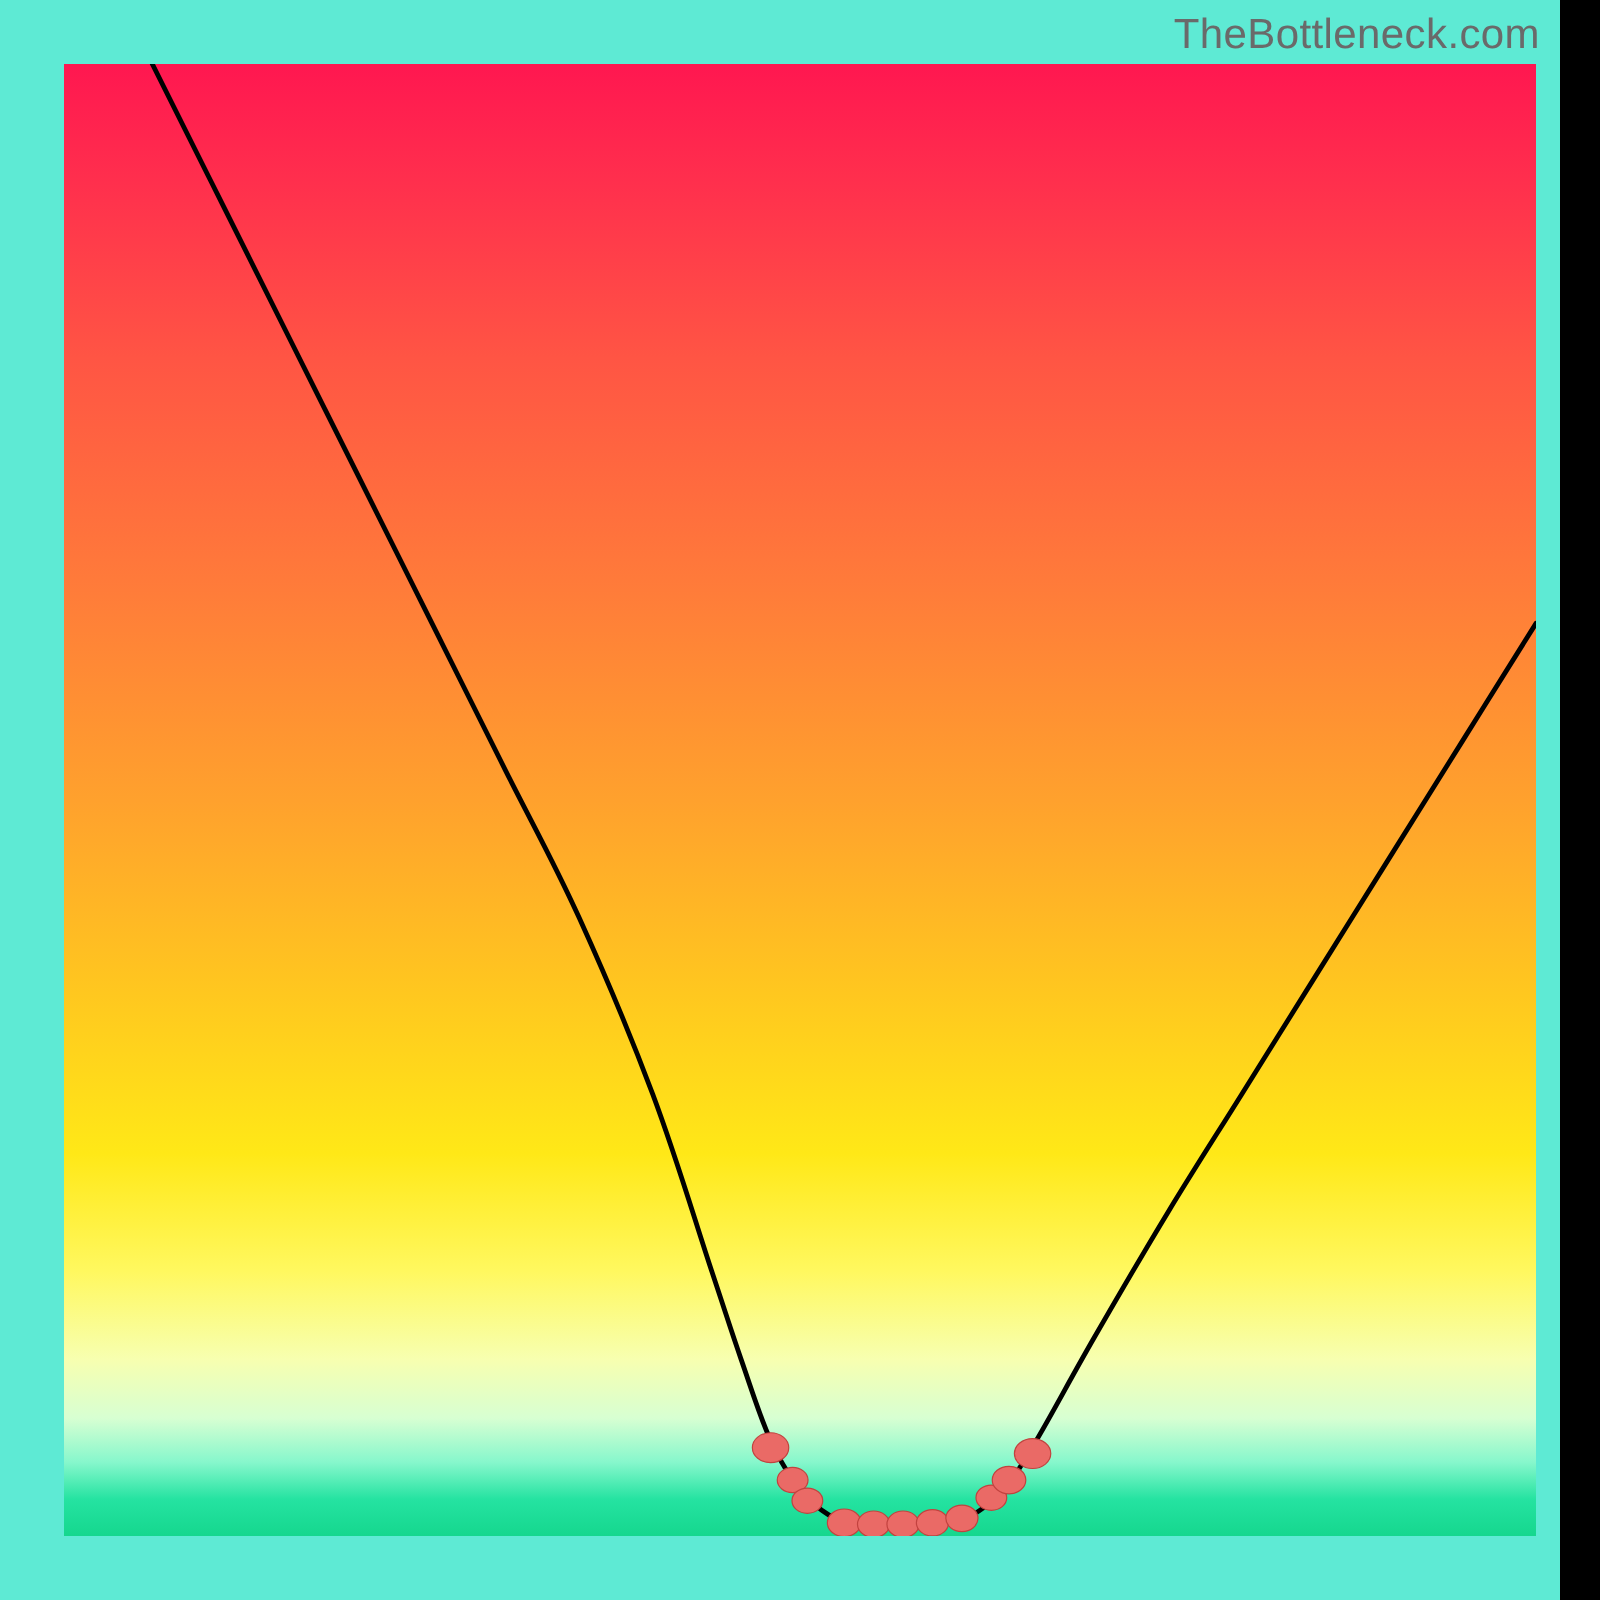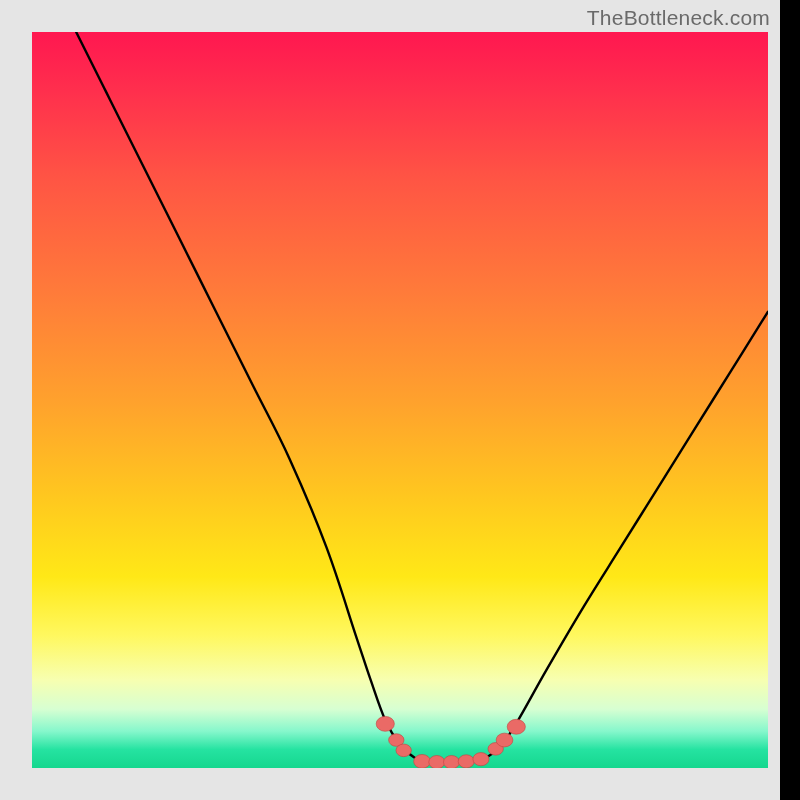--- a/index.html
+++ b/index.html
@@ -8,21 +8,21 @@
     width: 800px;
     height: 800px;
     overflow: hidden;
     background: #000;
     font-family: Arial, Helvetica, sans-serif;
   }
   .frame {
     position: relative;
     width: 780px;
     height: 800px;
-    background: #e5e5e5;
+    background: #5eead4;
     text-align: center;
   }
   .plot {
     position: absolute;
     left: 32px;
     top: 32px;
     width: 736px;
     height: 736px;
     overflow: hidden;
     

